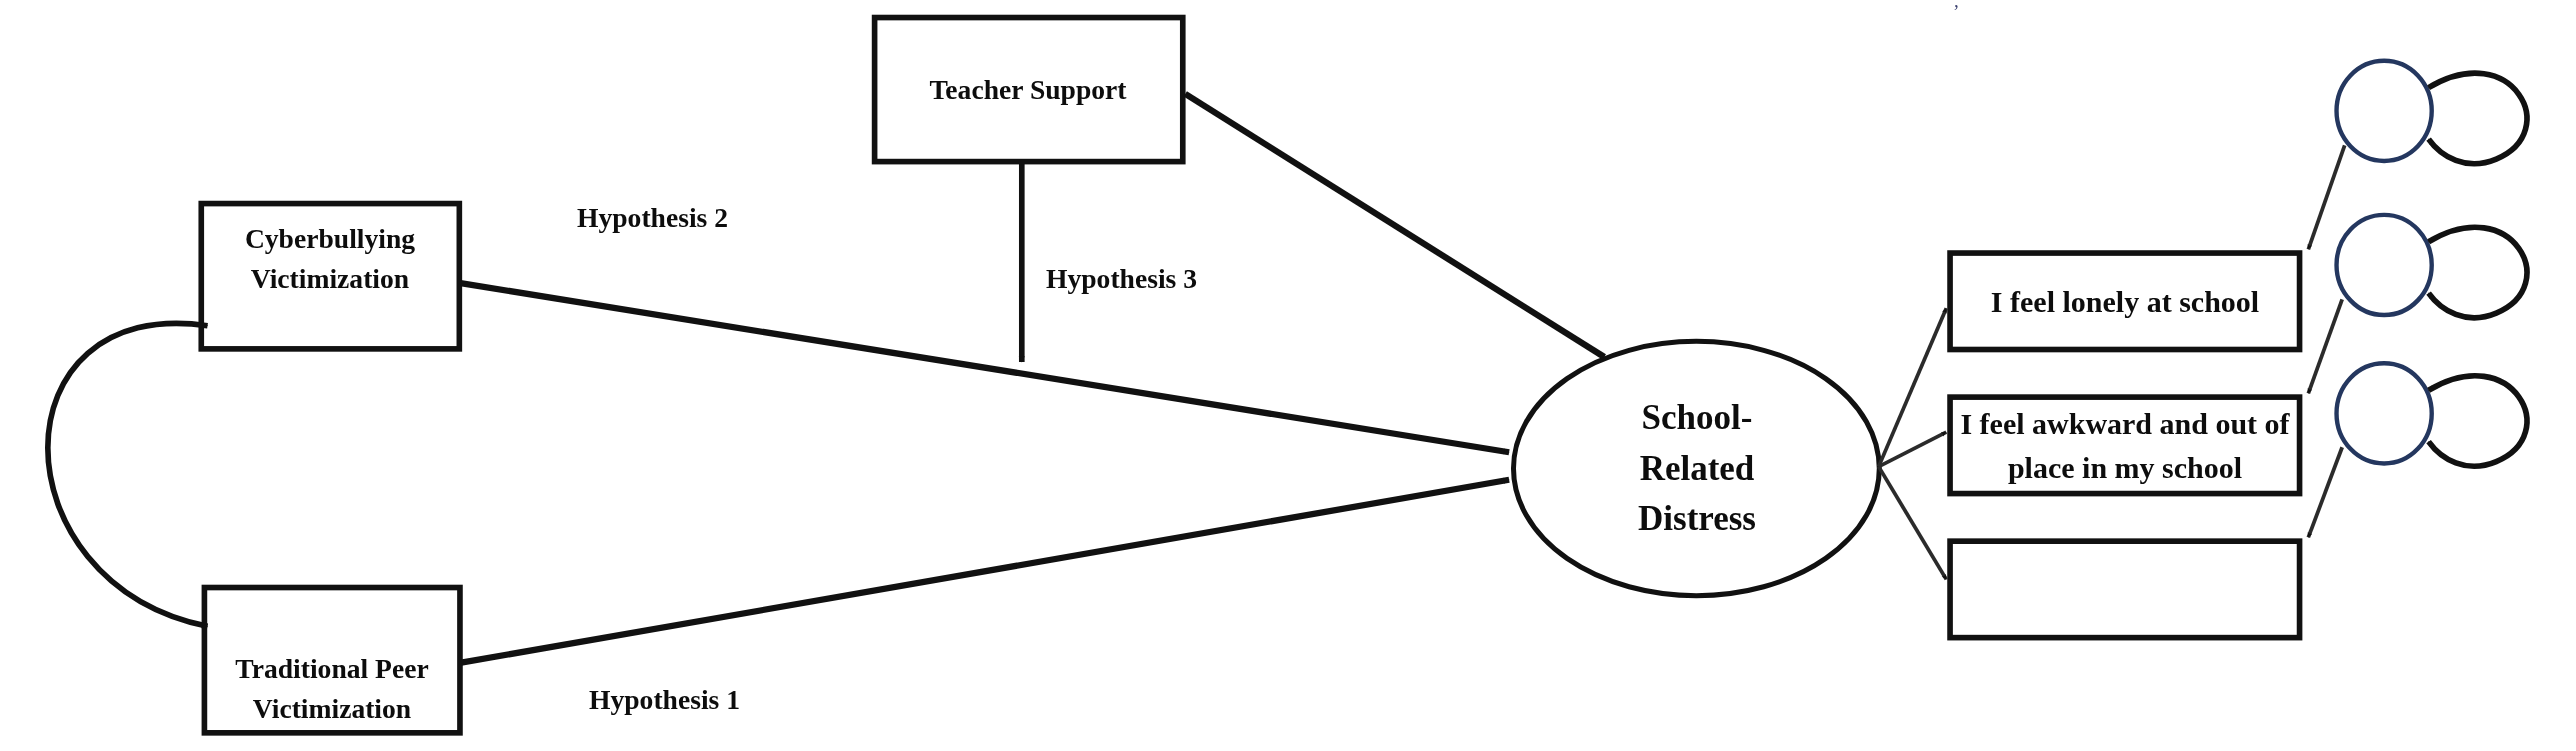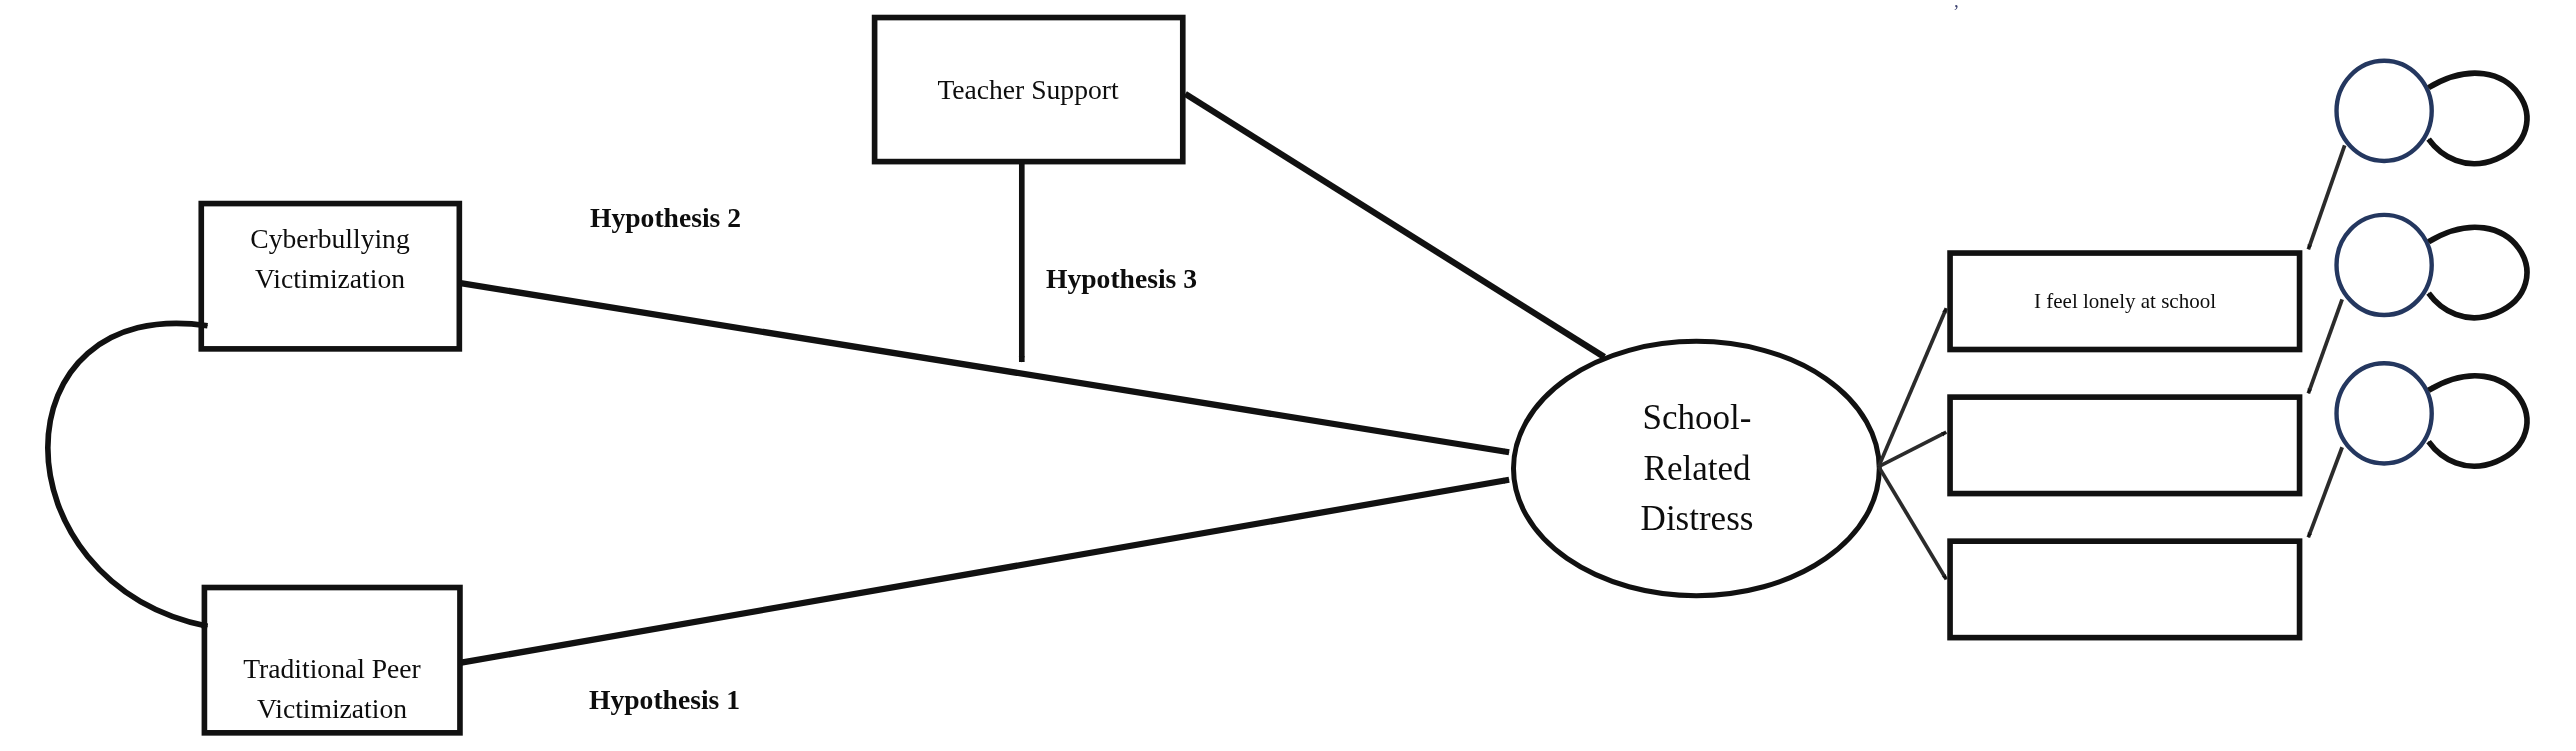--- a/index.html
+++ b/index.html
@@ -6,35 +6,35 @@
   html,body{margin:0;padding:0;background:#ffffff;}
   body{font-family:"Liberation Serif", serif;}
   #stage{position:relative;width:2576px;height:751px;background:#fff;overflow:hidden;}
   svg#canvas{position:absolute;left:0;top:0;width:2576px;height:751px;}
 
   .node-label{
     position:absolute;
     display:flex;align-items:center;justify-content:center;
     text-align:center;
     font-family:"Liberation Serif", serif;
-    font-weight:normal;
+    font-weight:bold;
     color:#0d0d0d;
     line-height:1.45;
     pointer-events:none;
     white-space:pre-line;
   }
   .hyp-label{
     position:absolute;
     font-family:"Liberation Serif", serif;
     font-weight:bold;
     color:#0d0d0d;
     white-space:nowrap;
   }
   .box-text{font-size:27.6px;}
-  .box-text-sm{font-size:21px;}
+  .box-text-sm{font-size:30px;}
   .ellipse-text{font-size:35px;}
   .hyp-text{font-size:27.6px;}
   .artifact{position:absolute;font-size:19px;color:#3a3f6e;font-family:"Liberation Serif",serif;}
 </style>
 </head>
 <body>
 
 <div id="stage">
 
   <svg id="canvas" viewBox="0 0 4110 1199" xmlns="http://www.w3.org/2000/svg">
@@ -96,23 +96,26 @@
 Victimization</div>
 
   <div class="node-label box-text" style="left:874px;top:17.5px;width:308px;height:144px;">Teacher Support</div>
 
   <div class="node-label ellipse-text" style="left:1514px;top:342px;width:366px;height:254px;">School-
 Related
 Distress</div>
 
   <div class="node-label box-text-sm" style="left:1950px;top:253px;width:350px;height:97px;">I feel lonely at school</div>
 
+  <div class="node-label box-text-sm" style="left:1950px;top:397px;width:350px;height:97px;">
+    <span>I feel awkward and out of place in my school</span>
+  </div>
 
 
-  <div class="hyp-label hyp-text" style="left:577px;top:202px;margin-left:13px;">Hypothesis 2</div>
+  <div class="hyp-label hyp-text" style="left:577px;top:202px;">Hypothesis 2</div>
 
   <div class="hyp-label hyp-text" style="left:1036px;top:263px;margin-left:10px;">Hypothesis 3</div>
 
   <div class="hyp-label hyp-text" style="left:578px;top:684px;margin-left:11px;">Hypothesis 1</div>
 
   <div class="artifact" style="left:1954px;top:-10px;">,</div>
 
 </div>
 
 

